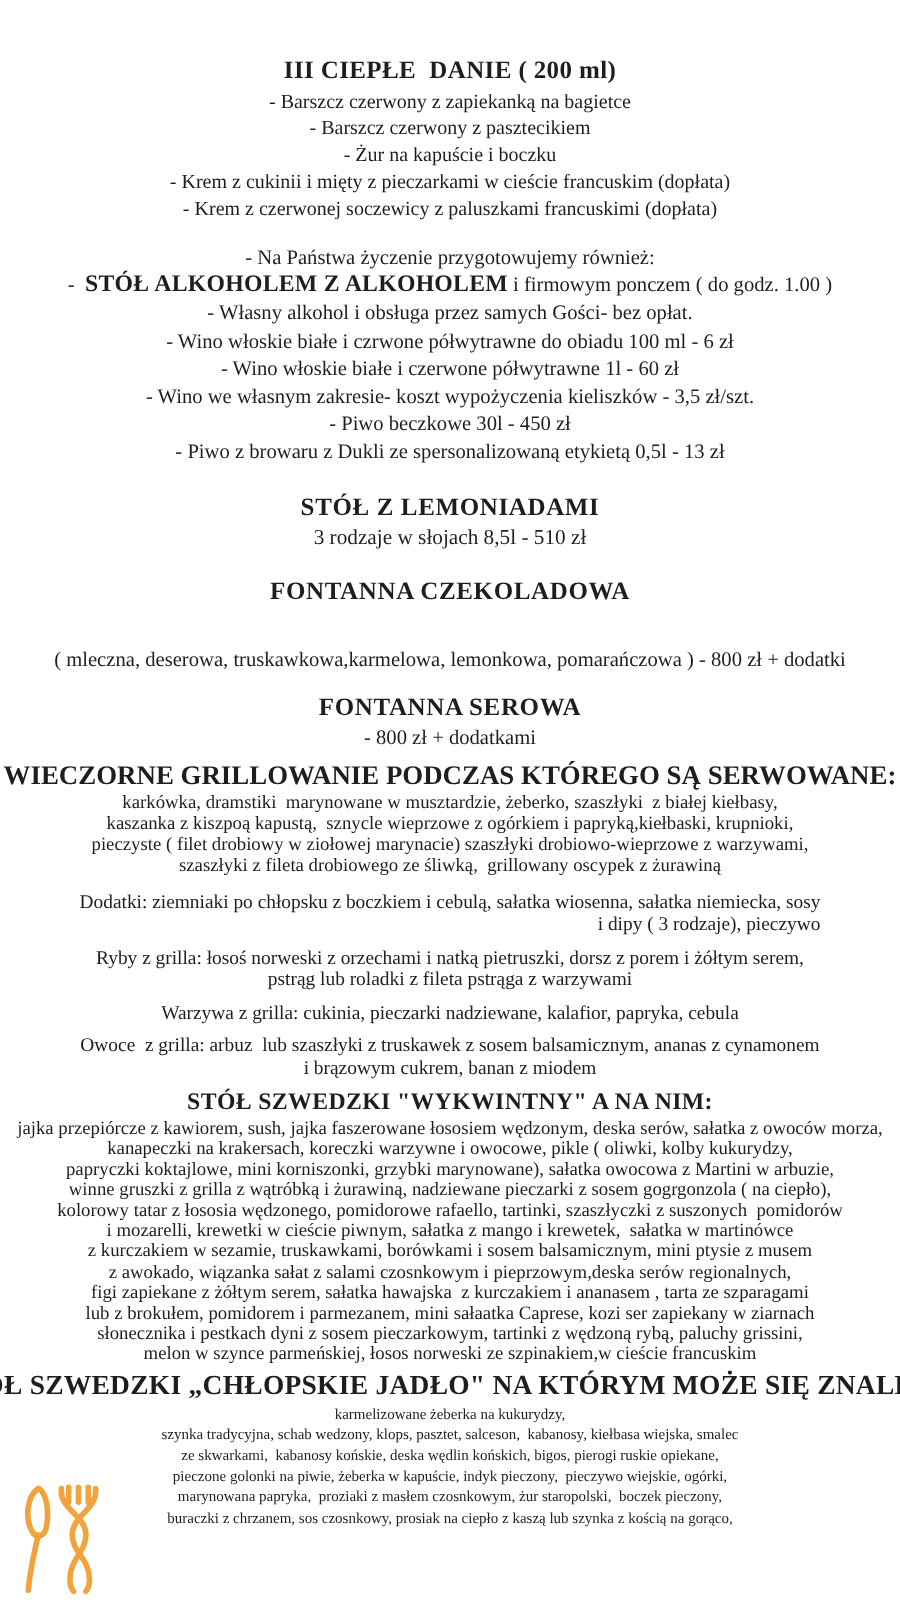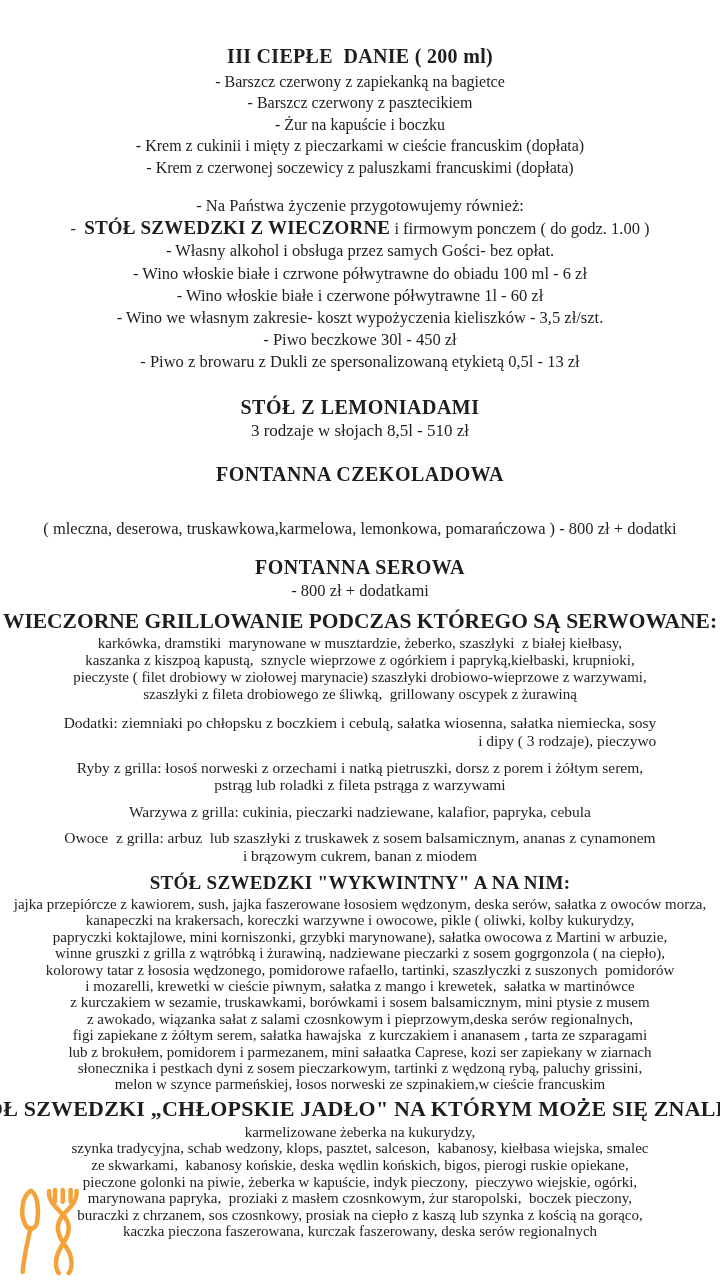--- a/index.html
+++ b/index.html
@@ -52,21 +52,21 @@
   .sub .line { font-size: 15.5px; line-height: 17.2px; }
 
   
   #sec-exquisite { margin-top: 7px; }
   #sec-exquisite .title { font-size: 19px; line-height: 23px; margin-bottom: 2px; letter-spacing: .3px; }
   #sec-exquisite .line { font-size: 15px; line-height: 16.4px; }
 
   
   #sec-peasant { margin-top: 3px; }
   #sec-peasant .title { font-size: 22px; line-height: 26px; margin-bottom: 2px; letter-spacing: .2px; }
-  #sec-peasant .line { font-size: 15px; line-height: 16.6px; }
+  #sec-peasant .line { font-size: 12px; line-height: 16.6px; }
 
   
   #logo {
     position: absolute;
     left: 14px; top: 1186px;
     width: 78px; height: 90px;
   }
   #logo svg { display: block; width: 100%; height: 100%; }
   #logo path { stroke: var(--accent); stroke-width: 4.6; fill: none; stroke-linecap: round; }
 </style>
@@ -81,21 +81,21 @@
         <div class="line">- Barszcz czerwony z zapiekanką na bagietce</div>
         <div class="line">- Barszcz czerwony z pasztecikiem</div>
         <div class="line">- Żur na kapuście i boczku</div>
         <div class="line">- Krem z cukinii i mięty z pieczarkami w cieście francuskim (dopłata)</div>
         <div class="line">- Krem z czerwonej soczewicy z paluszkami francuskimi (dopłata)</div>
       </div>
   </div>
 
   <div class="sec" id="sec-alcohol">
     <div class="line">- Na Państwa życzenie przygotowujemy również:</div>
-    <div class="composite"><span>-  </span><span class="b">STÓŁ SZWEDZKI Z WIECZORNE</span><span> i firmowym ponczem ( do godz. 1.00 )</span></div>
+    <div class="composite"><span>-  </span><span class="b">STÓŁ ALKOHOLEM Z ALKOHOLEM</span><span> i firmowym ponczem ( do godz. 1.00 )</span></div>
     <div class="lines" style="display: flex; flex-direction: column; align-items: center;">
         <div class="line">- Własny alkohol i obsługa przez samych Gości- bez opłat.</div>
         <div class="line">- Wino włoskie białe i czrwone półwytrawne do obiadu 100 ml - 6 zł</div>
         <div class="line">- Wino włoskie białe i czerwone półwytrawne 1l - 60 zł</div>
         <div class="line">- Wino we własnym zakresie- koszt wypożyczenia kieliszków - 3,5 zł/szt.</div>
         <div class="line">- Piwo beczkowe 30l - 450 zł</div>
         <div class="line">- Piwo z browaru z Dukli ze spersonalizowaną etykietą 0,5l - 13 zł</div>
       </div>
   </div>
 
@@ -178,21 +178,20 @@
 
   <div class="sec" id="sec-peasant">
     <div class="title">STÓŁ SZWEDZKI „CHŁOPSKIE JADŁO" NA KTÓRYM MOŻE SIĘ ZNALEŹĆ</div>
     <div class="lines sec" style="display: flex; flex-direction: column; align-items: center;">
         <div class="line">karmelizowane żeberka na kukurydzy,</div>
         <div class="line">szynka tradycyjna, schab wedzony, klops, pasztet, salceson,  kabanosy, kiełbasa wiejska, smalec</div>
         <div class="line">ze skwarkami,  kabanosy końskie, deska wędlin końskich, bigos, pierogi ruskie opiekane,</div>
         <div class="line">pieczone golonki na piwie, żeberka w kapuście, indyk pieczony,  pieczywo wiejskie, ogórki,</div>
         <div class="line">marynowana papryka,  proziaki z masłem czosnkowym, żur staropolski,  boczek pieczony,</div>
         <div class="line">buraczki z chrzanem, sos czosnkowy, prosiak na ciepło z kaszą lub szynka z kością na gorąco,</div>
-        <div class="line">kaczka pieczona faszerowana, kurczak faszerowany, deska serów regionalnych</div>
       </div>
   </div>
 
 </div>
 
 <div id="logo">
   <svg viewBox="0 0 78 92" aria-hidden="true">
     <path d="M16 5 C7 11 5 29 11 40 C15 47 22 44 23 35 C25 23 23 10 17 5"></path>
     <path d="M16 43 C13 58 9 72 8 88"></path>
     <path d="M41 4 L41 16"></path>

